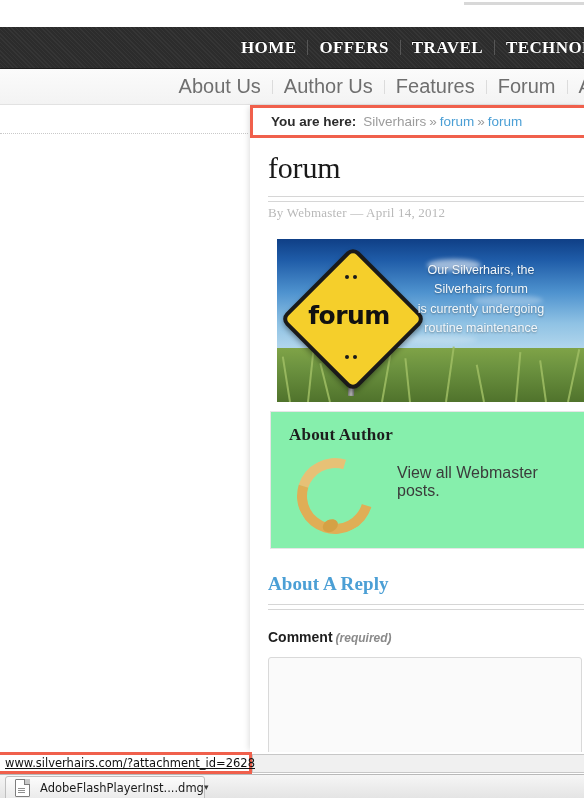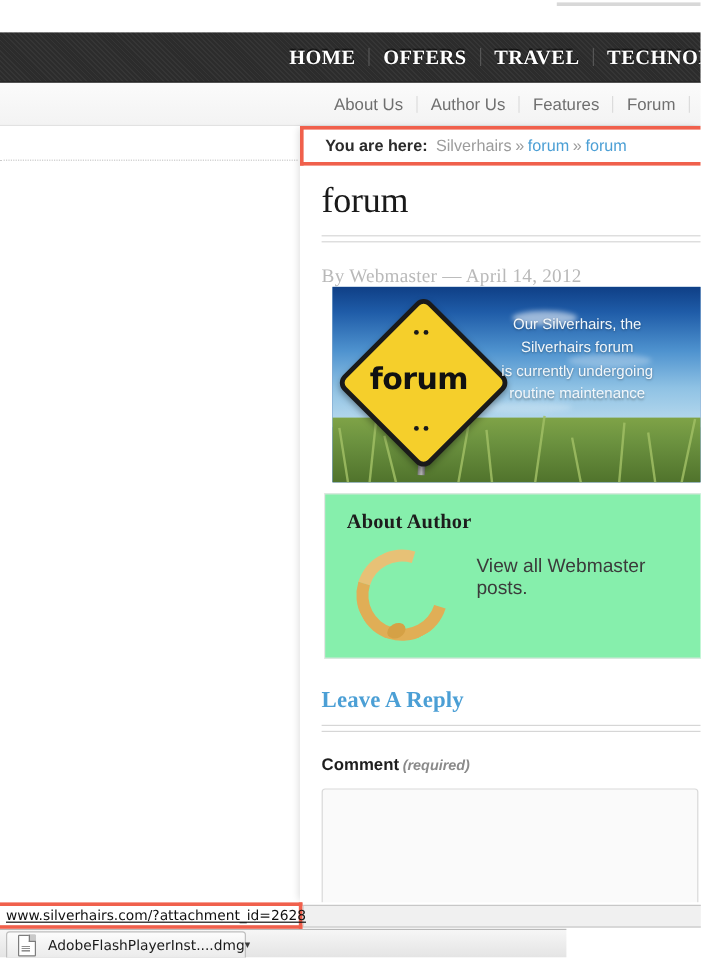--- a/index.html
+++ b/index.html
@@ -88,21 +88,21 @@
     justify-content: flex-end;
     overflow: hidden;
   }
   #secondary-nav .nav-list {
     display: flex;
     align-items: center;
     margin-right: -30px;
   }
   .snav-item {
     font-family: "Liberation Sans", sans-serif;
-    font-size: 14px;
+    font-size: 20px;
     color: #6f6f6f;
     padding: 0 11px;
     white-space: nowrap;
   }
   .snav-sep {
     width: 1px;
     height: 14px;
     background: #dcdcdc;
   }
 
@@ -165,23 +165,23 @@
     letter-spacing: -0.2px;
   }
   .double-rule {
     margin-top: 12px;
     height: 4px;
     border-top: 1px solid #d6d6d6;
     border-bottom: 1px solid #d6d6d6;
   }
   #post-byline {
     font-family: "Liberation Serif", serif;
-    font-size: 16px;
+    font-size: 13px;
     color: #b9b9b9;
-    margin-top: 20px;
+    margin-top: 3px;
     letter-spacing: 0.2px;
   }
 
   
   #featured-image {
     position: absolute;
     left: 277px; top: 239px;
     width: 307px; height: 163px;
     overflow: hidden;
     background: #2f6fb0;
@@ -376,21 +376,21 @@
     width: 810px; height: 19px;
     background: #f0f0f0;
     border: 1px solid #c7c7c7;
     box-sizing: border-box;
   }
 
   
   #download-bar {
     position: absolute;
     left: 0; top: 774px;
-    width: 472px; height: 24px;
+    width: 584px; height: 24px;
     background: linear-gradient(#f6f6f6, #e4e4e4);
     border-top: 1px solid #b9b9b9;
     box-sizing: border-box;
   }
   #download-item {
     position: absolute;
     left: 5px; top: 1px;
     width: 200px; height: 23px;
     background: linear-gradient(#fcfcfc, #ebebeb);
     border: 1px solid #bfbfbf;
@@ -526,21 +526,21 @@
     </div>
   </div>
 
   <section id="about-author">
     <h3>About Author</h3>
     <div id="author-avatar"></div>
     <a id="author-bio" href="#" style="text-decoration:none;">View all Webmaster posts.</a>
   </section>
 
   <section id="reply-section">
-    <h2 id="reply-heading">Leave A Reply</h2>
+    <h2 id="reply-heading">About A Reply</h2>
     <div class="double-rule"></div>
     <div id="comment-label">
       <span>Comment</span><span class="req">(required)</span>
     </div>
     <textarea id="comment-textarea" placeholder="" style=""></textarea>
   </section>
 
 </div>
 
 <div id="status-bar">

